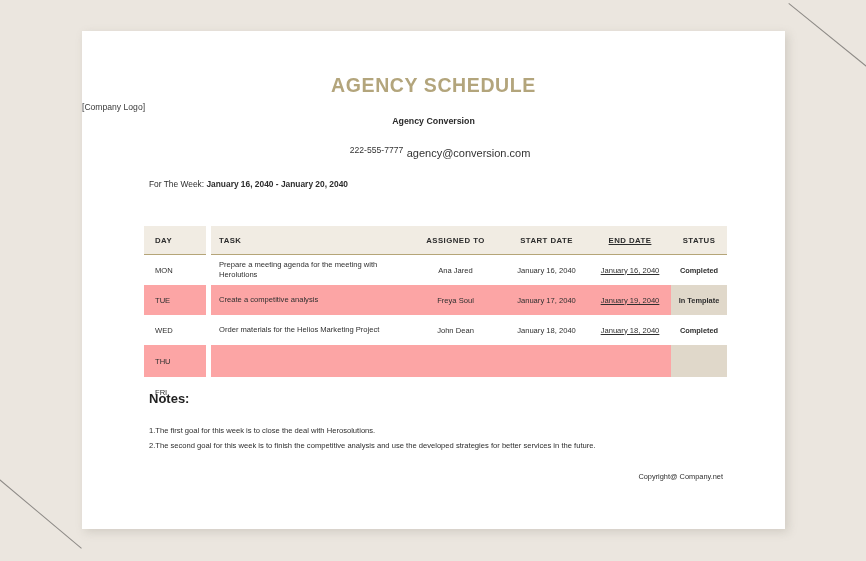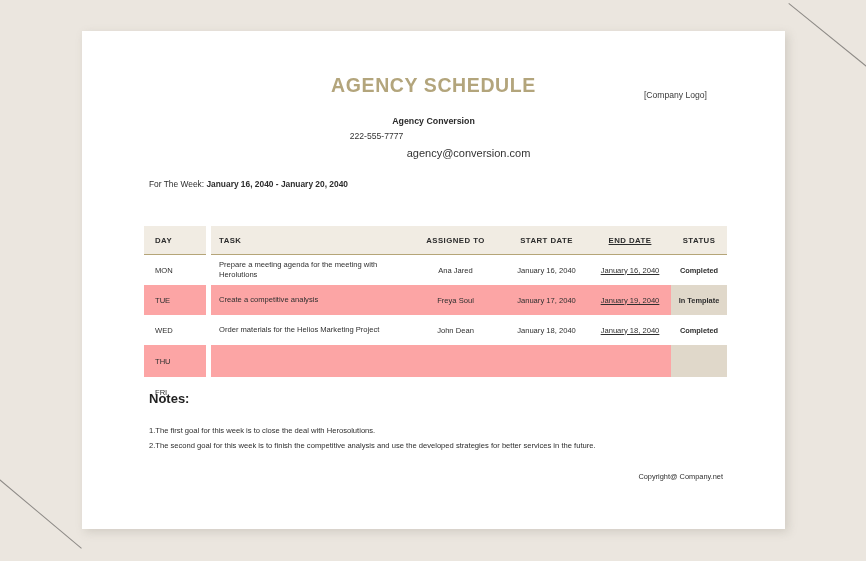--- a/index.html
+++ b/index.html
@@ -68,40 +68,40 @@
     width: 703px;
     text-align: center;
     font-size: 19.5px;
     font-weight: bold;
     letter-spacing: 0.6px;
     color: #b3a57c;
   }
   .company-logo {
     position: absolute;
     left: 0;
-    top: 59px;
-    width: 625px;
-    text-align: right;
+    top: 71px;
+    width: 703px;
+    text-align: left;
     font-size: 8.6px;
     color: #3b3b3b;
   }
   .company-name {
     position: absolute;
     left: 0;
     top: 85px;
     width: 703px;
     text-align: center;
     font-size: 8.8px;
     font-weight: bold;
     color: #2b2b2b;
   }
   .company-phone {
     position: absolute;
     left: 0;
-    top: 100px;
+    top: 114px;
     width: 589px;
     text-align: center;
     font-size: 8.6px;
     color: #333333;
   }
   .company-email {
     position: absolute;
     left: 0;
     top: 116px;
     width: 773px;

